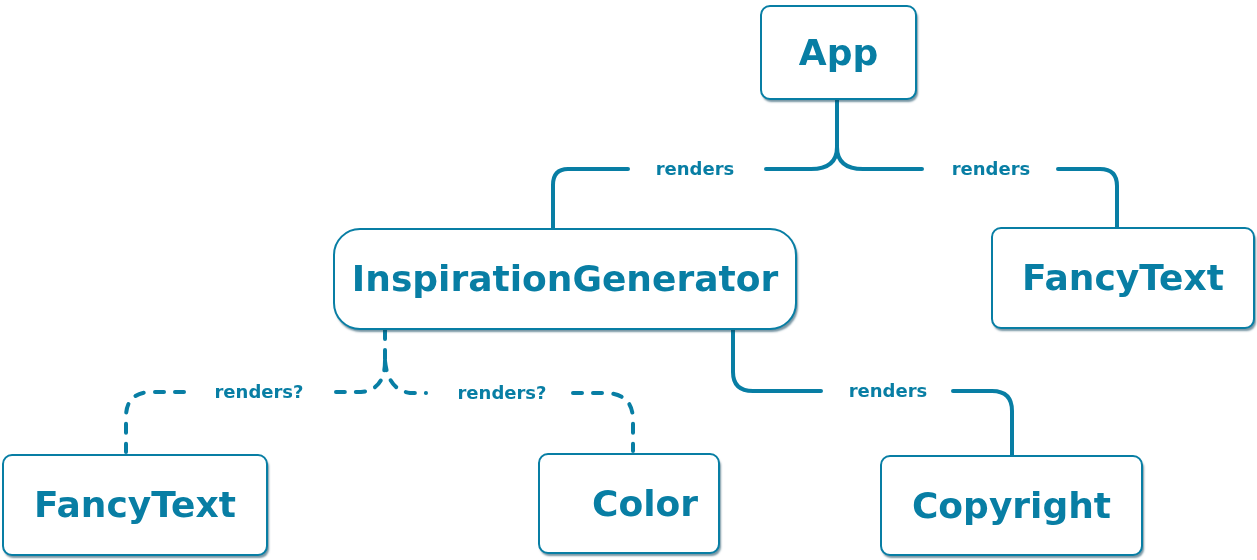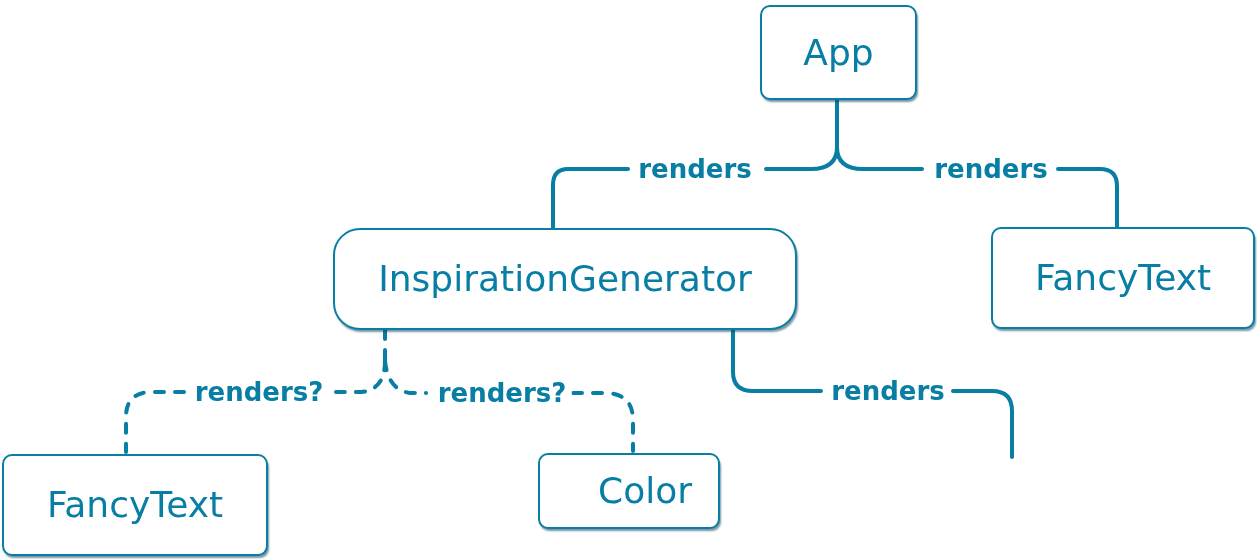--- a/index.html
+++ b/index.html
@@ -38,26 +38,27 @@
     justify-content: center;
     background: #ffffff;
     border: 2.5px solid #087ea4;
     border-radius: 10px;
     box-shadow: 1.5px 3px 2px -1px rgba(7, 62, 87, 0.55);
     color: #087ea4;
     font-size: 36px;
     line-height: 1;
     white-space: nowrap;
     box-sizing: border-box;
+    font-weight: bold;
   }
   .edge-label {
     position: absolute;
     transform: translate(-50%, -50%);
     color: #087ea4;
-    font-size: 26px;
+    font-size: 18px;
     font-weight: bold;
     line-height: 1;
     background: #ffffff;
     padding: 1px 5px;
     white-space: nowrap;
   }
 </style>
 </head>
 <body>
 
@@ -90,24 +91,27 @@
   </div>
 
   <div class="node" style="left:991px; top:227px; width:264px; height:102px;">
     <span>FancyText</span>
   </div>
 
   <div class="node" style="left:2px; top:454px; width:266px; height:102px;">
     <span>FancyText</span>
   </div>
 
-  <div class="node" style="left:538px; top:453px; width:182px; height:76px;padding-left:32px;">
+  <div class="node" style="left:538px; top:453px; width:182px; height:101px;padding-left:32px;">
     <span>Color</span>
   </div>
 
+  <div class="node" style="left:880px; top:455px; width:263px; height:101px;">
+    <span>Copyright</span>
+  </div>
 
   <div class="edge-label" style="left:695px; top:169px;">renders</div>
 
   <div class="edge-label" style="left:991px; top:169px;">renders</div>
 
   <div class="edge-label" style="left:259px; top:392px;">renders?</div>
 
   <div class="edge-label" style="left:502px; top:393px;">renders?</div>
 
   <div class="edge-label" style="left:888px; top:391px;">renders</div>

